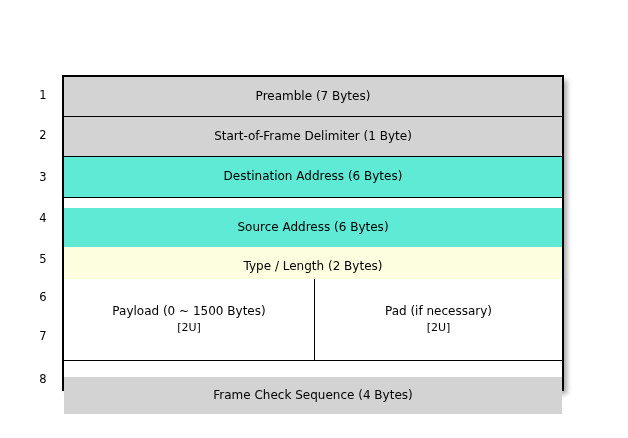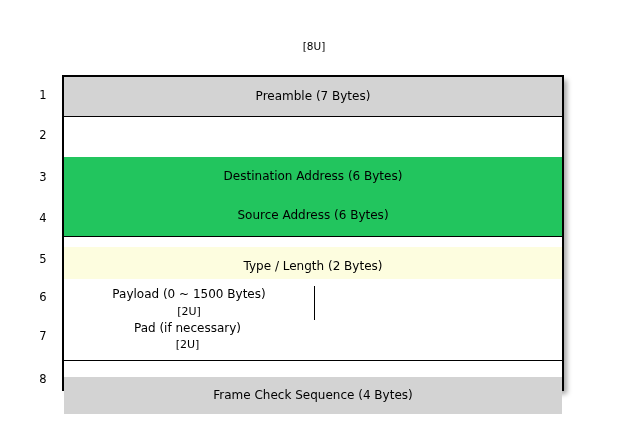--- a/index.html
+++ b/index.html
@@ -83,30 +83,29 @@
     color: #000;
     white-space: nowrap;
   }
   .frame-row .cell-sub {
     display: block;
     font-size: 11px;
     line-height: 1.45;
   }
 
   .fill-gray   { background: #d3d3d3; }
-  .fill-blue   { background: #22c55e; }
+  .fill-blue   { background: #5eead4; }
   .fill-yellow { background: #fdfddf; margin-top: 8px; }
   .fill-white  { background: #ffffff; }
 
   .sep-bottom { border-bottom: 1.6px solid #000000; }
 
   
   #row-payload-pad {
     display: flex;
-    flex-direction: column;
     align-items: stretch;
     padding: 0;
   }
   #row-payload-pad .half {
     display: flex;
     align-items: center;
     justify-content: center;
     text-align: center;
     box-sizing: border-box;
   }
@@ -115,46 +114,48 @@
     border-right: 1.6px solid #000000;
   }
   #cell-pad {
     width: 247px;
   }
 </style>
 </head>
 <body>
 
 <div id="title-block">
-  <span class="title-sub">[8U]</span>
 </div>
 
 <div id="row-number-gutter">
   <span class="rownum" style="top:13px;">1</span>
   <span class="rownum" style="top:53px;">2</span>
   <span class="rownum" style="top:95px;">3</span>
   <span class="rownum" style="top:136px;">4</span>
   <span class="rownum" style="top:177px;">5</span>
   <span class="rownum" style="top:215px;">6</span>
   <span class="rownum" style="top:254px;">7</span>
   <span class="rownum" style="top:297px;">8</span>
 </div>
 
 <div id="frame-table">
 
   <div class="frame-row fill-gray sep-bottom" style="top:0px; height:40px;">
     <span class="cell-text">Preamble (7 Bytes)</span>
   </div>
 
+  <div class="frame-row fill-gray sep-bottom" style="top:40px; height:40px;">
+    <span class="cell-text">Start-of-Frame Delimiter (1 Byte)</span>
+  </div>
 
   <div class="frame-row fill-blue sep-bottom" style="top:80px; height:41px;">
     <span class="cell-text">Destination Address (6 Bytes)</span>
   </div>
 
-  <div class="frame-row fill-blue sep-bottom" style="top:119px; height:41px;">
+  <div class="frame-row fill-blue sep-bottom" style="top:131px; height:41px;">
     <span class="cell-text">Source Address (6 Bytes)</span>
   </div>
 
   <div class="frame-row fill-yellow sep-bottom" style="top:162px; height:40px;">
     <span class="cell-text">Type / Length (2 Bytes)</span>
   </div>
 
   <div class="frame-row fill-white sep-bottom" id="row-payload-pad" style="top:202px; height:82px;">
     <div class="half fill-white" id="cell-payload">
       <span class="cell-text">Payload (0 ~ 1500 Bytes)<span class="cell-sub">[2U]</span></span>

